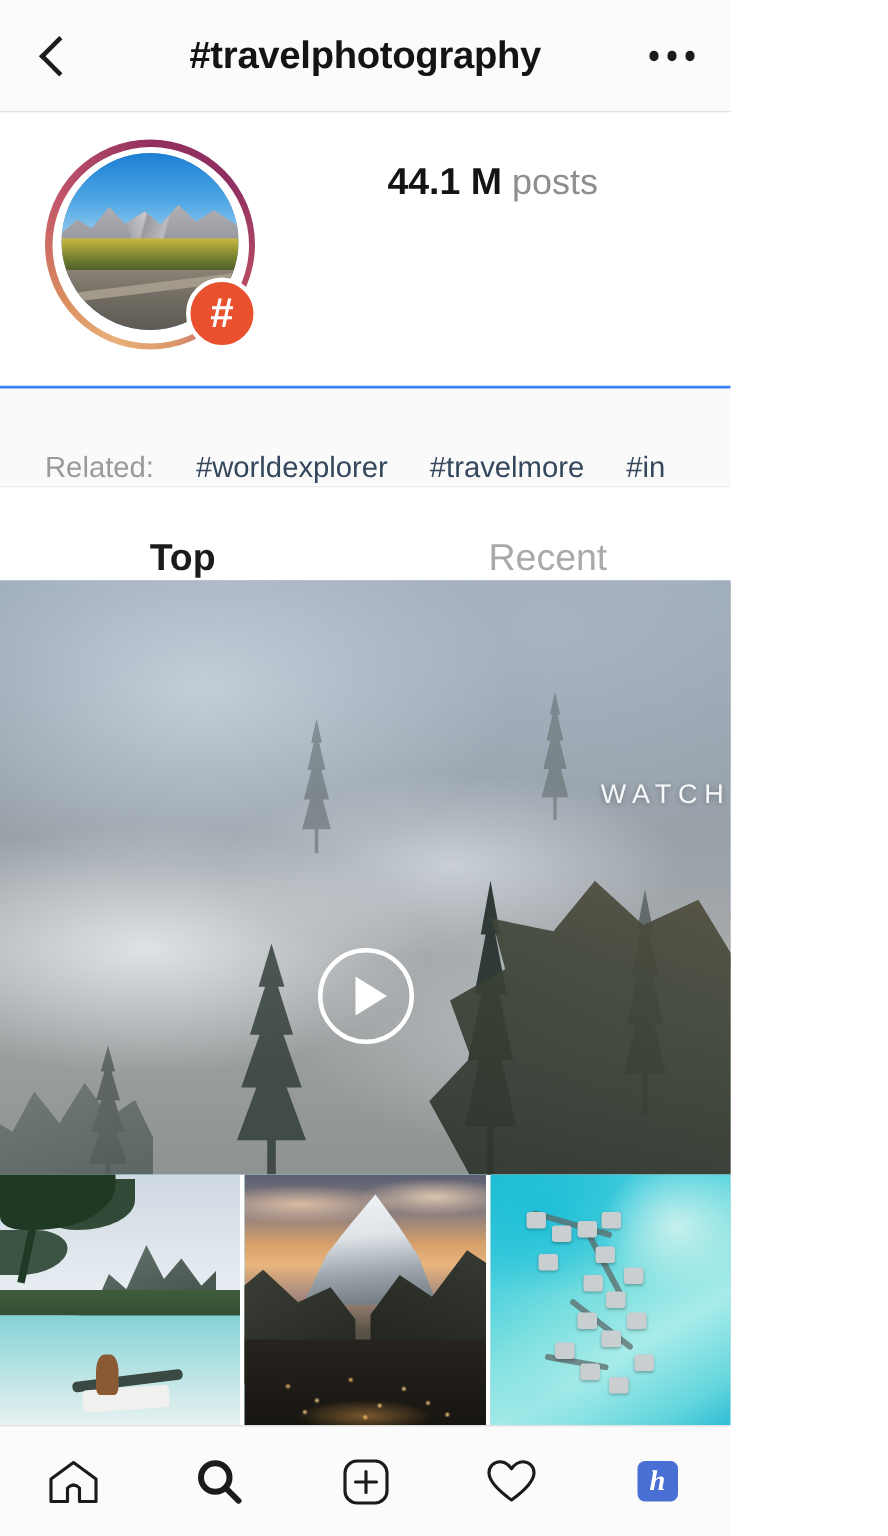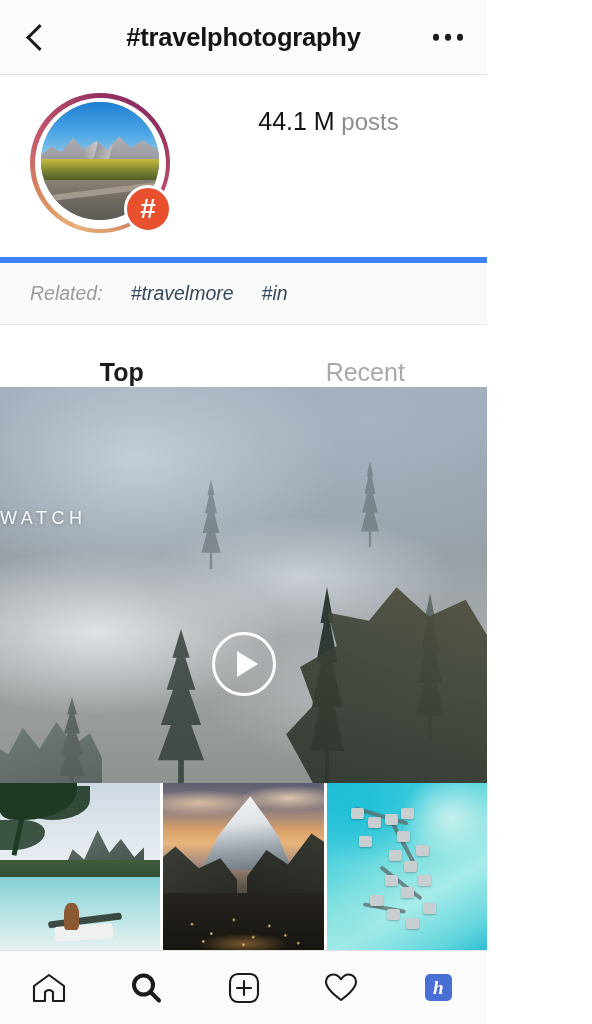--- a/index.html
+++ b/index.html
@@ -179,21 +179,21 @@
     align-items: center;
     padding-top: 14px;
   }
   .post-count {
     font-size: 24px;
     color: #8e8e8e;
     margin-bottom: 22px;
   }
   .post-count b {
     color: #141414;
-    font-weight: normal;
+    font-weight: bold;
     font-size: 25px;
   }
   .follow-btn {
     width: 294px;
     height: 45px;
     background: #4f93e6;
     border: none;
     border-radius: 5px;
     color: #ffffff;
     font-size: 22px;
@@ -202,29 +202,28 @@
     cursor: pointer;
     display: flex;
     align-items: center;
     justify-content: center;
   }
 
   
   .related {
     flex: 0 0 68px;
     background: #fafafa;
-    border-top: 6px solid #3b82f6;
+    border-top: 2px solid #3b82f6;
     border-bottom: 1px solid #ececec;
     display: flex;
-    align-items: center;
+    align-items: flex-end;
     gap: 28px;
     padding: 0 30px;
     white-space: nowrap;
     overflow: hidden;
-    font-style: italic;
   }
   .related-label {
     font-size: 19.5px;
     color: #9a9a9a;
     flex: 0 0 auto;
   }
   .related-tag {
     font-size: 19.5px;
     color: #35475c;
     flex: 0 0 auto;
@@ -294,22 +293,22 @@
     width: 120px;
     height: 96px;
     background: linear-gradient(160deg, #6d7a79 0%, #4d5957 100%);
     clip-path: polygon(0 100%, 6% 50%, 22% 62%, 34% 34%, 48% 56%, 62% 28%, 76% 52%, 90% 40%, 100% 66%, 100% 100%);
     opacity: .8;
   }
 
   .watch-block {
     position: absolute;
     left: 0; right: 0;
-    top: 121px;
-    text-align: left;
+    top: 132px;
+    text-align: right;
     z-index: 4;
   }
   .watch-label {
     color: #ffffff;
     font-size: 18px;
     letter-spacing: 4.5px;
     opacity: .92;
     margin-bottom: 5px;
     text-shadow: 0 1px 4px rgba(0,0,0,.35);
   }
@@ -491,20 +490,21 @@
     <div class="profile-right">
       <div class="post-count">
         <b>44.1 M</b>
         <span>posts</span>
       </div>
     </div>
   </div>
 
   <div class="related">
     <span class="related-label">Related:</span>
+    <span class="related-tag">#worldexplorer</span>
     <span class="related-tag">#travelmore</span>
     <span class="related-tag">#in</span>
   </div>
 
   <div class="tabs">
     <div class="tab active">Top</div>
     <div class="tab inactive">Recent</div>
   </div>
 
   <div class="hero">

